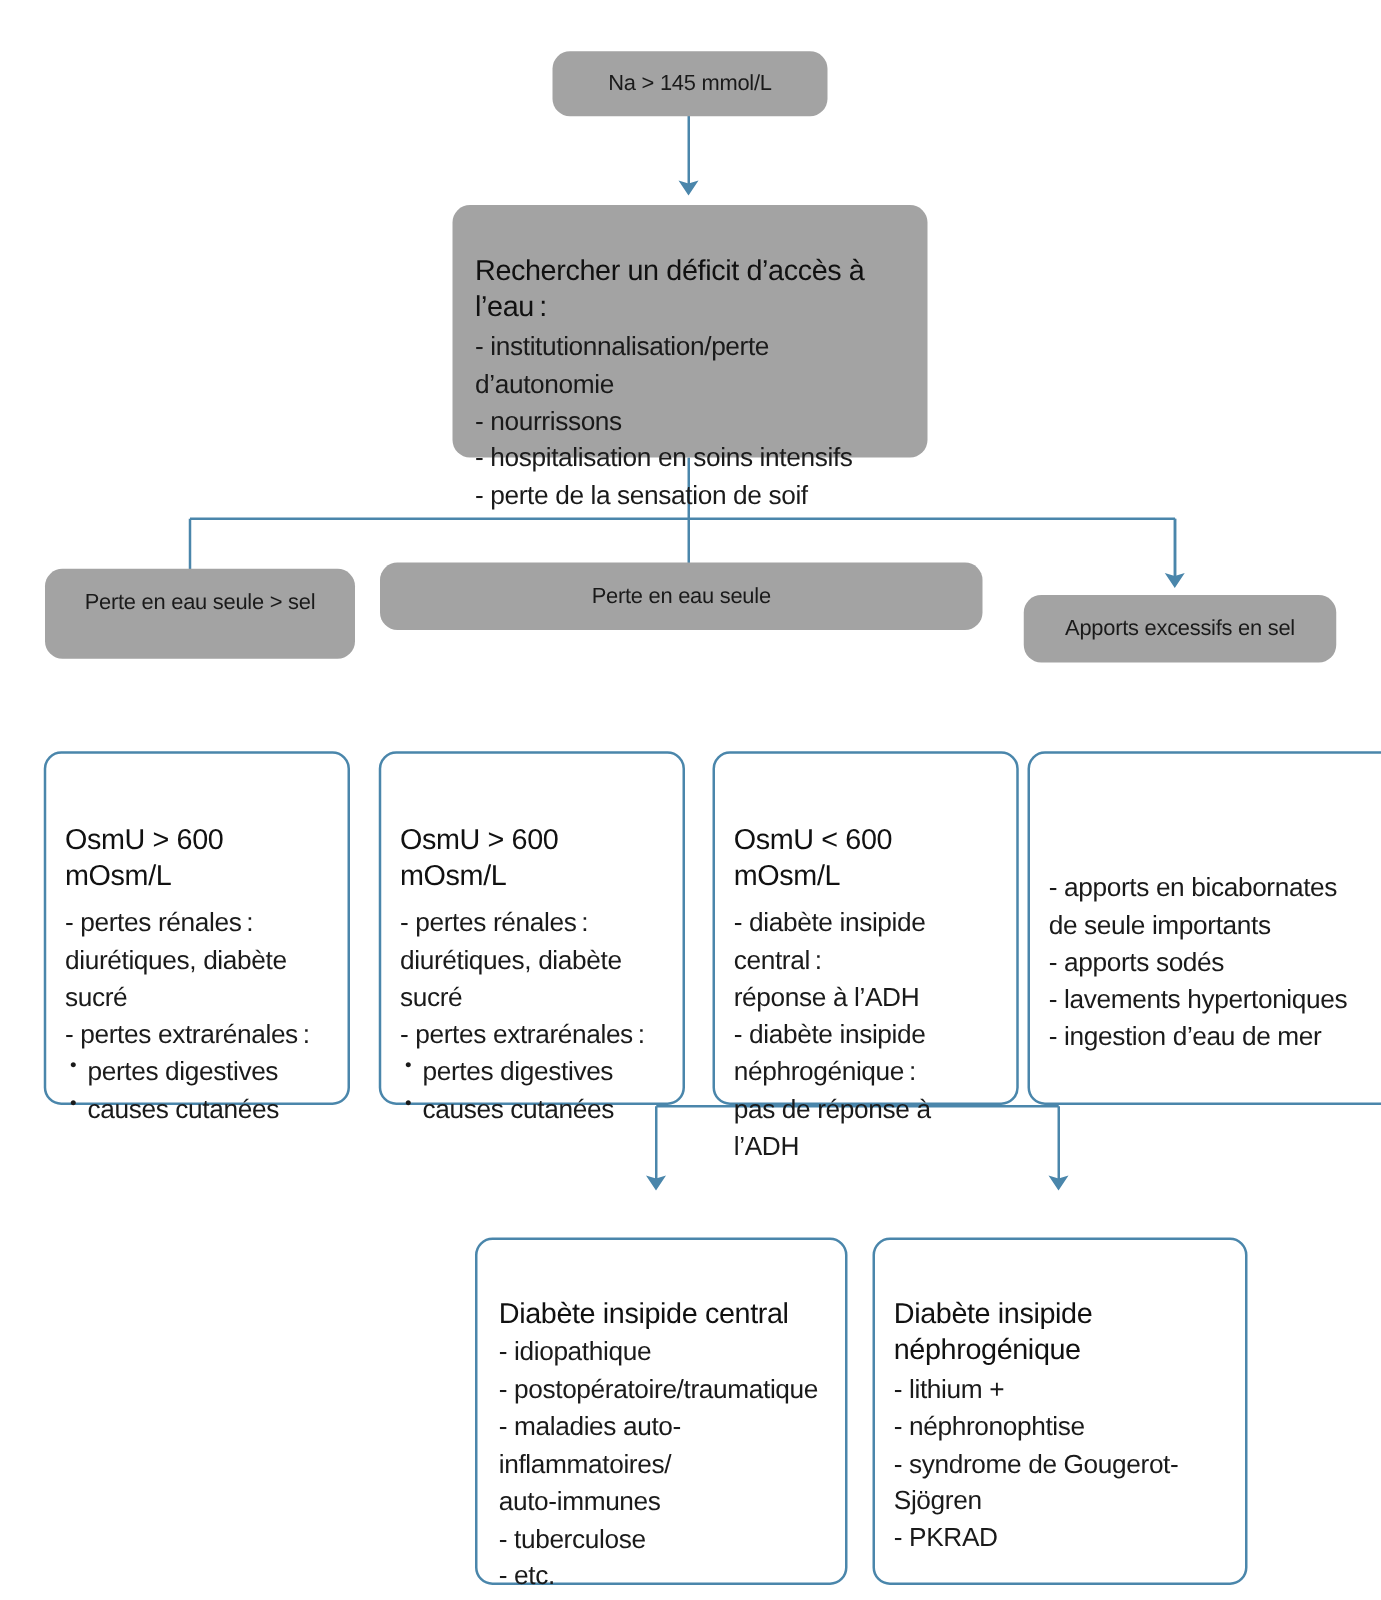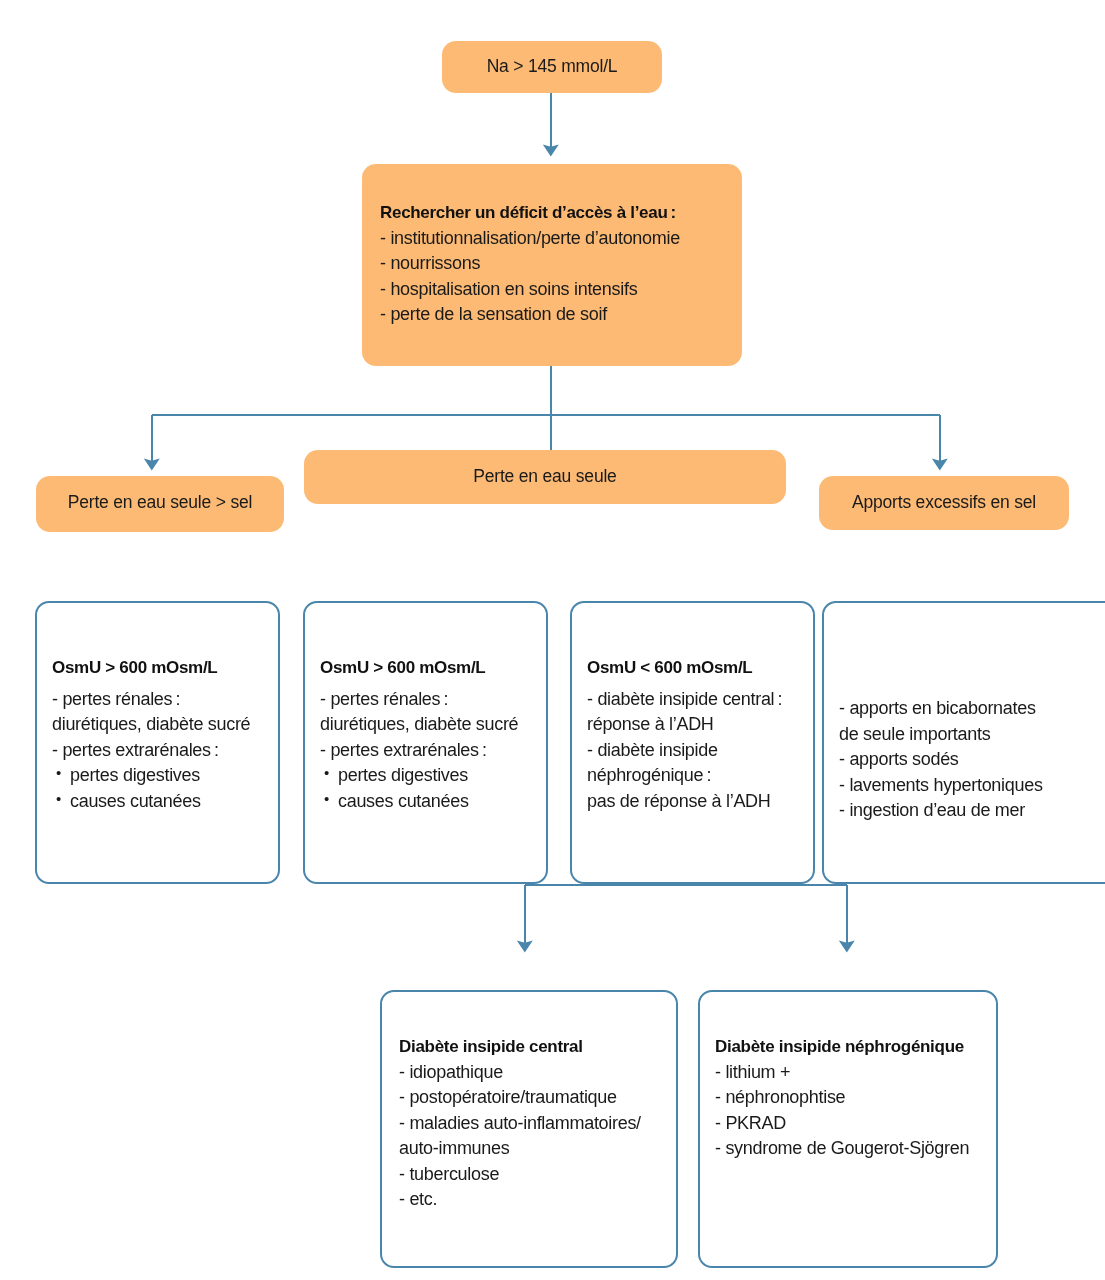--- a/index.html
+++ b/index.html
@@ -17,21 +17,21 @@
     height: 1280px;
     background: #ffffff;
     overflow: hidden;
   }
   .box {
     position: absolute;
     box-sizing: border-box;
   }
   
   .box--fill {
-    background: #fdba74;
+    background: #a3a3a3;
     border-radius: 14px;
     border: none;
   }
   
   .box--outline {
     background: #ffffff;
     border: 2.2px solid #4a86ab;
     border-radius: 14px;
     margin-top: 36px;
   }
@@ -41,29 +41,29 @@
     box-sizing: border-box;
   }
   .center-text {
     width: 100%;
     text-align: center;
     font-size: 17.5px;
     color: #1a1a1a;
     letter-spacing: -0.2px;
   }
   .hdr {
-    font-weight: bold;
-    font-size: 17px;
+    font-weight: normal;
+    font-size: 23px;
     color: #111111;
     letter-spacing: -0.3px;
     margin: 0 0 2px 0;
     line-height: 1.28;
   }
   .ln {
-    font-size: 18px;
+    font-size: 21px;
     color: #1a1a1a;
     letter-spacing: -0.3px;
     line-height: 1.42;
     white-space: pre-wrap;
   }
   .ln--sub {
     padding-left: 18px;
     position: relative;
   }
   .ln--sub::before {
@@ -122,21 +122,21 @@
   <div class="box box--fill" style="left:362px; top:164px; width:380px; height:202px;">
     <div class="box-inner" style="top:38px; padding:0 18px;">
       <div class="hdr">Rechercher un déficit d’accès à l’eau :</div>
       <div class="ln">- institutionnalisation/perte d’autonomie</div>
       <div class="ln">- nourrissons</div>
       <div class="ln">- hospitalisation en soins intensifs</div>
       <div class="ln">- perte de la sensation de soif</div>
     </div>
   </div>
 
-  <div class="box box--fill" style="left:36px; top:476px; width:248px; height:56px;">
+  <div class="box box--fill" style="left:36px; top:455px; width:248px; height:72px;">
     <div class="center-text" style="position:absolute; top:16px;">Perte en eau seule &gt; sel</div>
   </div>
 
   <div class="box box--fill" style="left:304px; top:450px; width:482px; height:54px;">
     <div class="center-text" style="position:absolute; top:16px;">Perte en eau seule</div>
   </div>
 
   <div class="box box--fill" style="left:819px; top:476px; width:250px; height:54px;">
     <div class="center-text" style="position:absolute; top:16px;">Apports excessifs en sel</div>
   </div>
@@ -194,18 +194,18 @@
       <div class="ln">- tuberculose</div>
       <div class="ln">- etc.</div>
     </div>
   </div>
 
   <div class="box box--outline" style="left:698px; top:954px; width:300px; height:278px;">
     <div class="box-inner" style="top:44px; padding:0 15px;">
       <div class="hdr">Diabète insipide néphrogénique</div>
       <div class="ln">- lithium +</div>
       <div class="ln">- néphronophtise</div>
+      <div class="ln">- syndrome de Gougerot-Sjögren</div>
       <div class="ln">- PKRAD</div>
-      <div class="ln">- syndrome de Gougerot-Sjögren</div>
     </div>
   </div>
 
 </div>
 
 </body></html>

